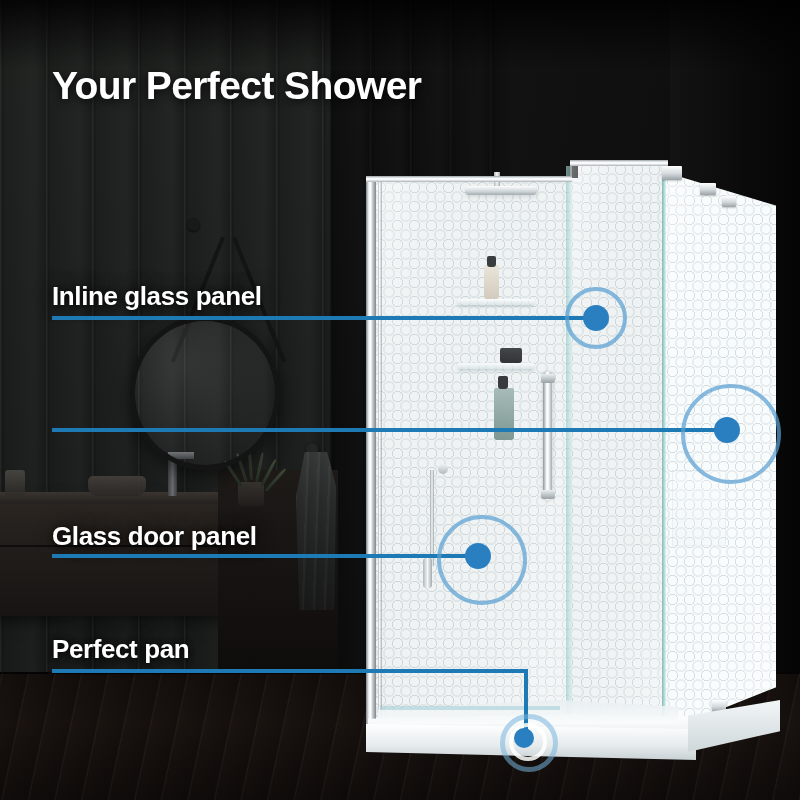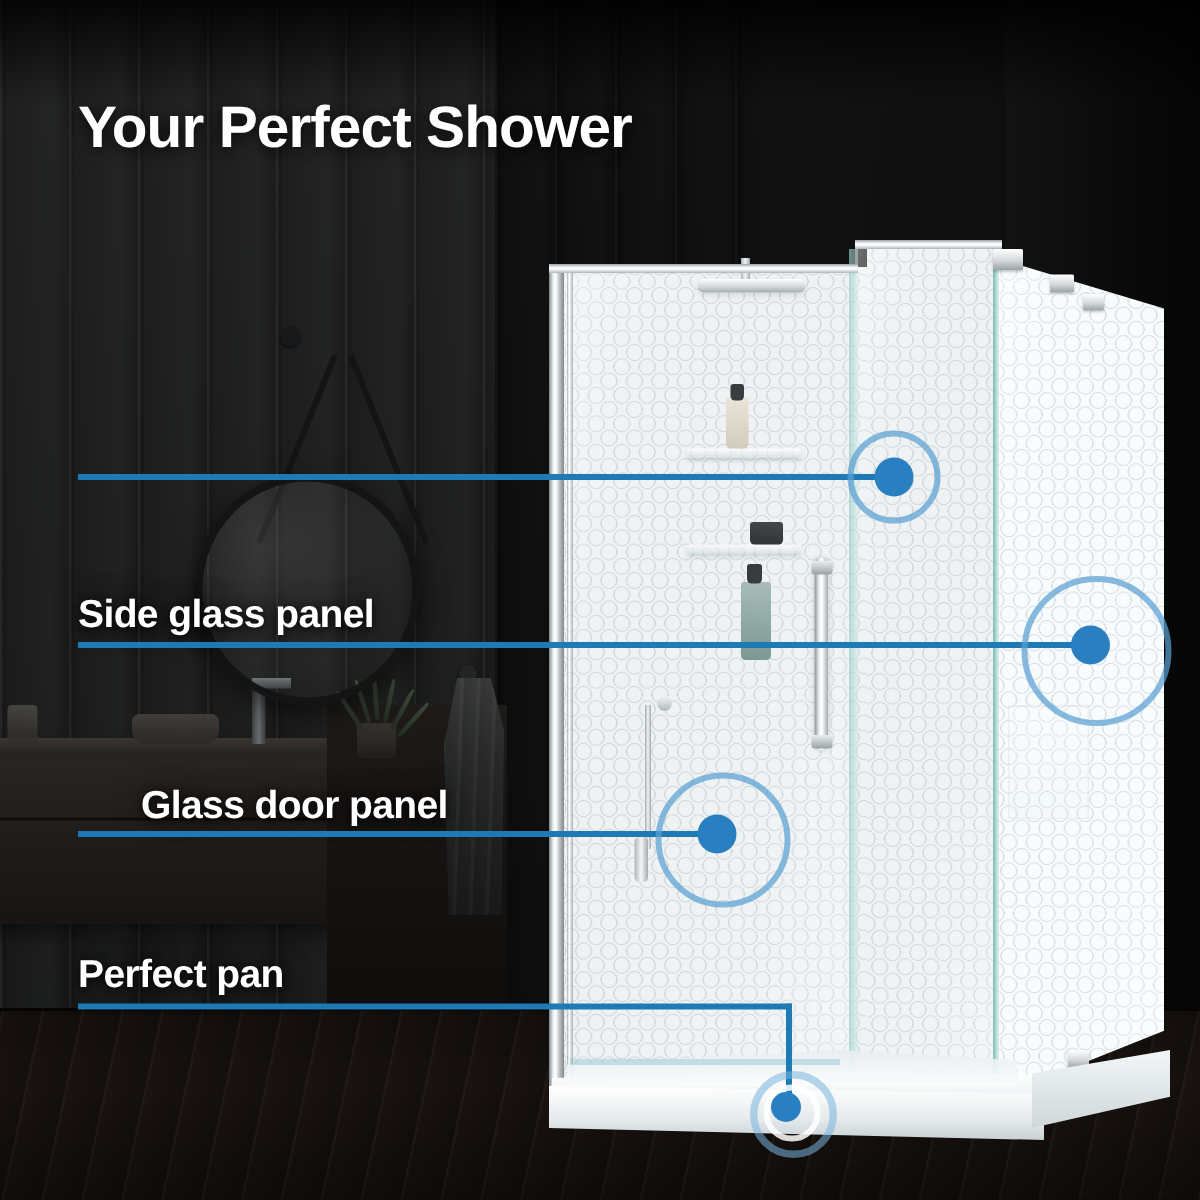--- a/index.html
+++ b/index.html
@@ -441,30 +441,30 @@
     <div class="pan" style="left:380px; top:706px; width:180px; height:4px;
                 background:rgba(150,200,210,.5);"></div>
   </div>
 
   <div class="callouts">
 
     <div class="title">
       <div>Your Perfect Shower</div>
     </div>
 
+    <div class="label" style="left:52px; top:281px;">Inline glass panel</div>
     <div class="lead-h" style="left:52px; top:316px; width:544px;"></div>
     <div class="ring" style="left:565px; top:287px; width:54px; height:54px;"></div>
     <div class="dot" style="left:583px; top:305px; width:26px; height:26px;"></div>
 
-    <div class="label" style="left:52px; top:394px;">Side glass panel</div>
     <div class="lead-h" style="left:52px; top:428px; width:675px;"></div>
     <div class="ring" style="left:681px; top:384px; width:92px; height:92px;"></div>
     <div class="dot" style="left:714px; top:417px; width:26px; height:26px;"></div>
 
-    <div class="label" style="left:52px; top:521px;margin-left:42px;">Glass door panel</div>
+    <div class="label" style="left:52px; top:521px;">Glass door panel</div>
     <div class="lead-h" style="left:52px; top:554px; width:426px;"></div>
     <div class="ring" style="left:437px; top:515px; width:82px; height:82px;"></div>
     <div class="dot" style="left:465px; top:543px; width:26px; height:26px;"></div>
 
     <div class="label" style="left:52px; top:634px;">Perfect pan</div>
     <div class="lead-h" style="left:52px; top:669px; width:476px;"></div>
     <div class="lead-v" style="left:524px; top:669px; height:70px;"></div>
     <div class="ring2" style="left:500px; top:714px; width:48px; height:48px; border-color:rgba(120,180,220,.55);"></div>
     <div class="ring" style="left:509px; top:723px; width:30px; height:30px; border-color:rgba(255,255,255,.85);"></div>
     <div class="dot" style="left:514px; top:728px; width:20px; height:20px;"></div>

